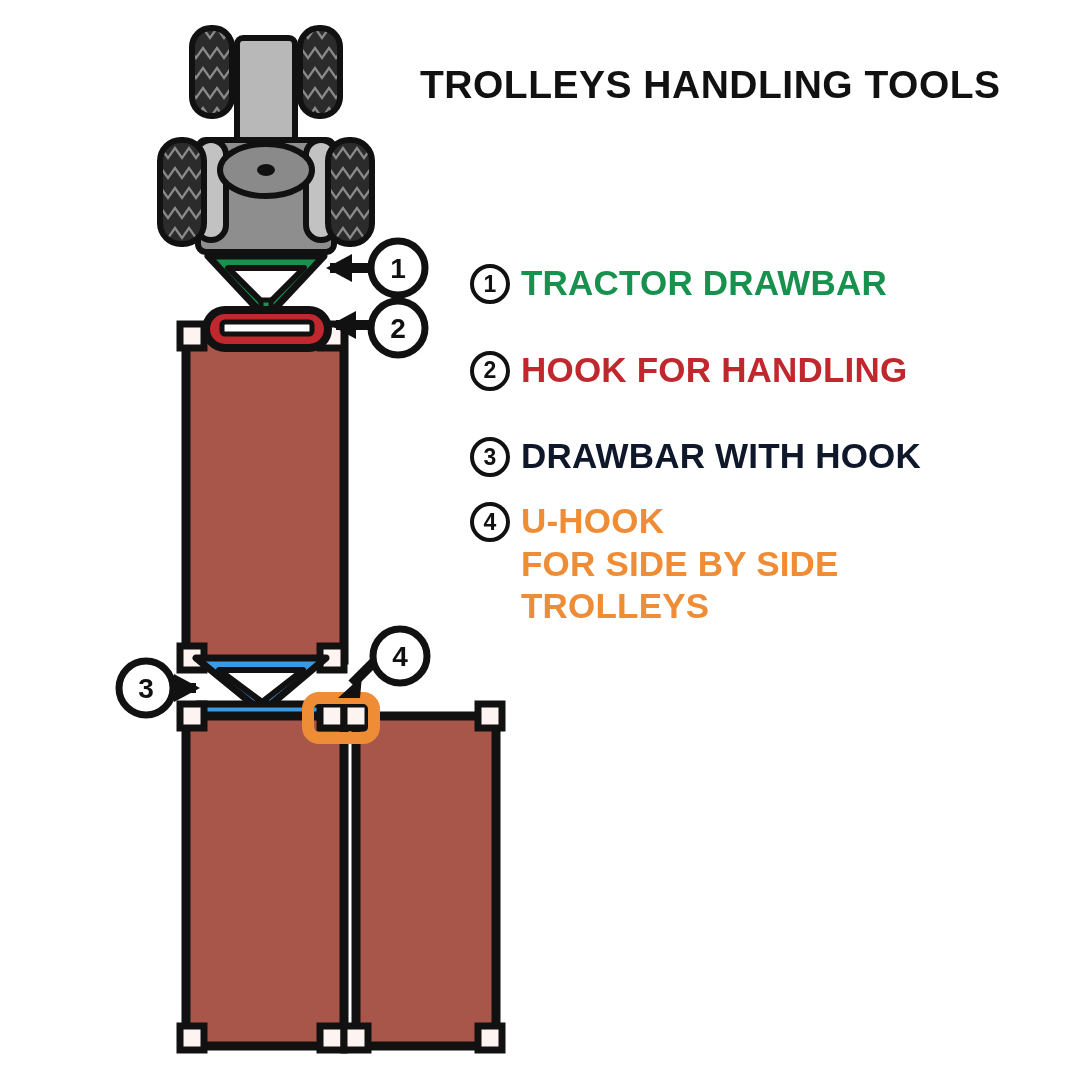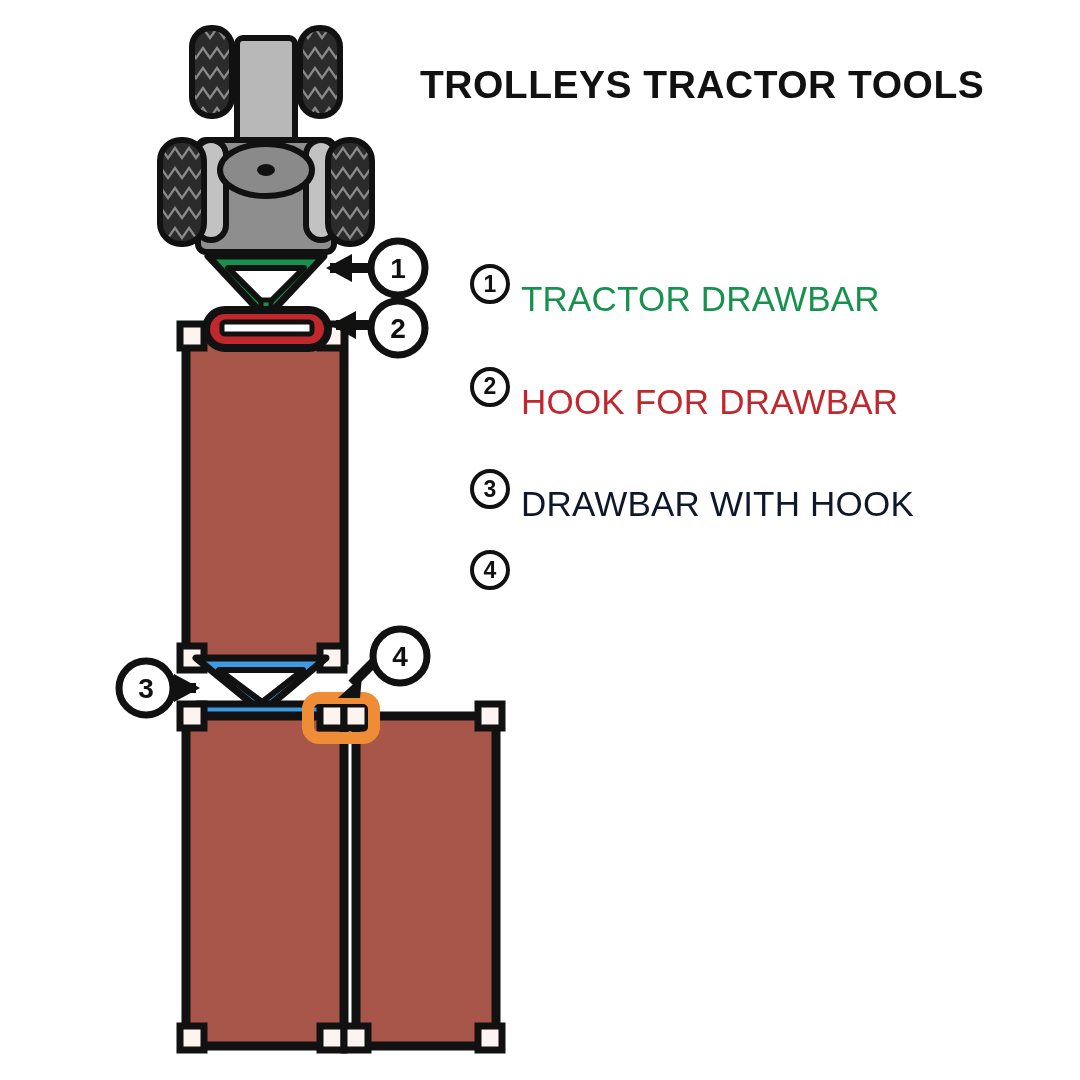--- a/index.html
+++ b/index.html
@@ -26,24 +26,23 @@
     flex:0 0 auto;
     width:40px;height:40px;border-radius:50%;
     border:4px solid #111;background:#fff;
     box-sizing:border-box;
     display:flex;align-items:center;justify-content:center;
     font-size:23px;font-weight:700;color:#111;
     margin-right:11px;margin-top:2px;
     font-family:"Liberation Sans",sans-serif;
   }
   .legend-item .ltext{
-    font-size:35px;font-weight:400;line-height:1.22;
+    font-size:35px;font-weight:700;line-height:1.22;
     letter-spacing:.2px;
     font-family:"Liberation Sans",sans-serif;
-    margin-top:16px;
   }
   .legend-item .ltext div{white-space:nowrap;}
   #li0{margin-bottom:44px;}
   #li1{margin-bottom:44px;}
   #li2{margin-bottom:22px;}
 </style>
 </head>
 <body>
 
 <div id="stage">
@@ -169,43 +168,48 @@
     </g>
 
     <g>
       <line x1="374" y1="662" x2="352" y2="684" stroke="#111" stroke-width="10"></line>
       <path d="M338,698 L362,676 L360,698 L338,698 Z" fill="#111"></path>
       <circle cx="400" cy="656" r="27" fill="#fff" stroke="#111" stroke-width="7"></circle>
       <text x="400" y="666" text-anchor="middle" font-family="Liberation Sans, sans-serif" font-size="28" font-weight="700" fill="#111">4</text>
     </g>
   </svg>
 
-  <div class="ttl">TROLLEYS TRACTOR TOOLS</div>
+  <div class="ttl">TROLLEYS HANDLING TOOLS</div>
 
   <div class="legend">
 
     <div class="legend-item" id="li0">
       <div class="lbadge">1</div>
       <div class="ltext" id="lt0" style="color: rgb(23, 146, 78);">
         <div>TRACTOR DRAWBAR</div>
       </div>
     </div>
 
     <div class="legend-item" id="li1">
       <div class="lbadge">2</div>
       <div class="ltext" id="lt1" style="color: rgb(192, 40, 45);">
-        <div>HOOK FOR DRAWBAR</div>
+        <div>HOOK FOR HANDLING</div>
       </div>
     </div>
 
     <div class="legend-item" id="li2">
       <div class="lbadge">3</div>
       <div class="ltext" id="lt2" style="color: #0f172a;">
         <div>DRAWBAR WITH HOOK</div>
       </div>
     </div>
 
     <div class="legend-item" id="li3">
       <div class="lbadge">4</div>
+      <div class="ltext" id="lt3" style="color: rgb(238, 141, 54);">
+        <div>U-HOOK</div>
+        <div>FOR SIDE BY SIDE</div>
+        <div>TROLLEYS</div>
+      </div>
     </div>
 
   </div>
 </div>
 
 </body></html>

